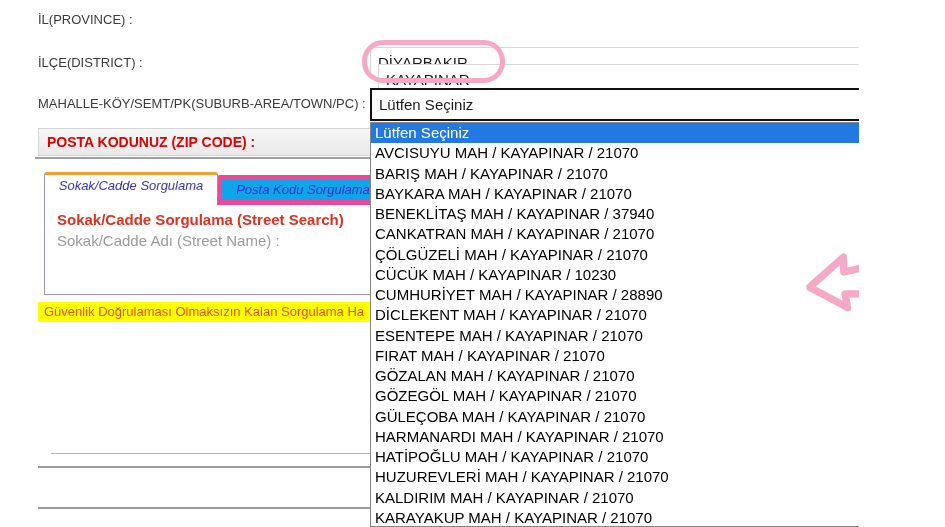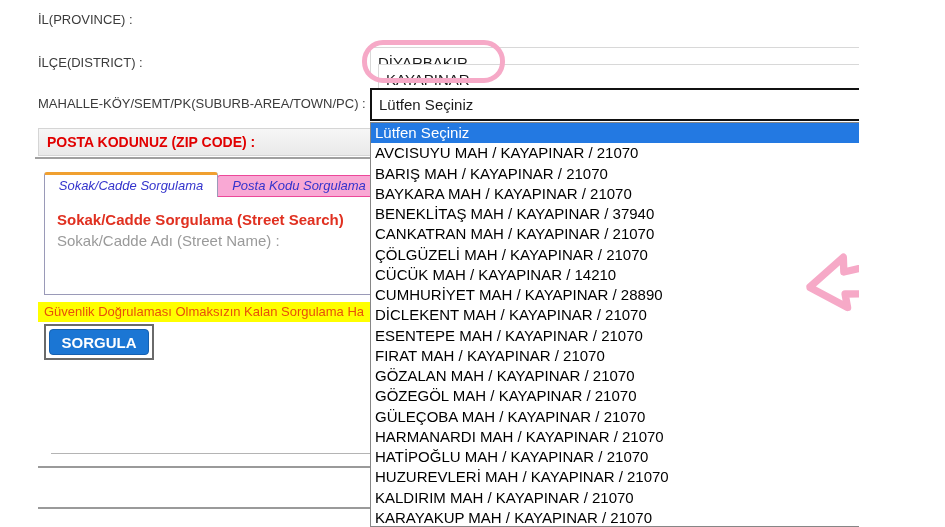--- a/index.html
+++ b/index.html
@@ -31,22 +31,22 @@
   .zip-bar{position:absolute;left:38px;top:128px;width:896px;height:26px;
            background:linear-gradient(#f6f6f6,#e9e9e9);border:1px solid #d5d5d5;
            line-height:26px;padding-left:8px;font-size:14px;font-weight:bold;color:#e10000;}
   .divider{position:absolute;left:35px;top:157px;width:907px;height:2px;background:#a0a0a0;}
 
   
   .tab{position:absolute;font-size:13px;color:#3333cc;text-align:center;cursor:pointer;font-style:italic;}
   .tab-active{left:44px;top:172px;width:172px;height:22px;line-height:21px;background:#fff;
               border:1px solid #9a9ab8;border-top:3px solid #f0a030;border-bottom:none;
               border-radius:3px 3px 0 0;z-index:5;}
-  .tab-inactive{left:217px;top:175px;width:162px;height:20px;line-height:20px;background:#f9a8d4;
-                border:1px solid #ec4899;border-radius:3px 3px 0 0;z-index:4;}
+  .tab-inactive{left:217px;top:175px;width:162px;height:20px;line-height:20px;background:#0ea5e9;
+                border:5px solid #ec4899;border-radius:3px 3px 0 0;z-index:4;}
   .tab-panel{position:absolute;left:44px;top:196px;width:890px;height:97px;background:#fff;
              border:1px solid #9a9ab8;z-index:1;}
   .panel-title{margin:14px 0 4px 12px;font-size:15px;font-weight:bold;color:#e03020;}
   .panel-sub{margin:0 0 0 12px;font-size:15px;color:#9a9a9a;}
 
   .notice{position:absolute;left:38px;top:302px;width:896px;height:20px;background:#ffff00;
           line-height:20px;padding-left:6px;font-size:13px;color:#e8500a;white-space:nowrap;overflow:hidden;}
 
   .btn-outline{position:absolute;left:44px;top:324px;width:110px;height:36px;border:2px solid #6a6a6a;
                box-sizing:border-box;}
@@ -79,37 +79,34 @@
   <div class="tab tab-active">Sokak/Cadde Sorgulama</div>
   <div class="tab tab-inactive">Posta Kodu Sorgulama</div>
 
   <div class="tab-panel">
     <div class="panel-title">Sokak/Cadde Sorgulama (Street Search)</div>
     <div class="panel-sub">Sokak/Cadde Adı (Street Name) :</div>
   </div>
 
   <div class="notice">Güvenlik Doğrulaması Olmaksızın Kalan Sorgulama Ha</div>
 
-  <div class="btn-outline">
-    <button class="sorgula">SORGULA</button>
-  </div>
 
   <div class="hline" style="left:51px;top:453px;width:891px;height:1px;background:#b4b4b4;"></div>
   <div class="hline" style="left:38px;top:466px;width:904px;"></div>
   <div class="hline" style="left:38px;top:507px;width:904px;"></div>
 
   <div class="dropdown">
     <div class="dd-row selected">Lütfen Seçiniz</div>
     <div class="dd-row">AVCISUYU MAH / KAYAPINAR / 21070</div>
     <div class="dd-row">BARIŞ MAH / KAYAPINAR / 21070</div>
     <div class="dd-row">BAYKARA MAH / KAYAPINAR / 21070</div>
     <div class="dd-row">BENEKLİTAŞ MAH / KAYAPINAR / 37940</div>
     <div class="dd-row">CANKATRAN MAH / KAYAPINAR / 21070</div>
     <div class="dd-row">ÇÖLGÜZELİ MAH / KAYAPINAR / 21070</div>
-    <div class="dd-row">CÜCÜK MAH / KAYAPINAR / 14210</div>
+    <div class="dd-row">CÜCÜK MAH / KAYAPINAR / 10230</div>
     <div class="dd-row">CUMHURİYET MAH / KAYAPINAR / 28890</div>
     <div class="dd-row">DİCLEKENT MAH / KAYAPINAR / 21070</div>
     <div class="dd-row">ESENTEPE MAH / KAYAPINAR / 21070</div>
     <div class="dd-row">FIRAT MAH / KAYAPINAR / 21070</div>
     <div class="dd-row">GÖZALAN MAH / KAYAPINAR / 21070</div>
     <div class="dd-row">GÖZEGÖL MAH / KAYAPINAR / 21070</div>
     <div class="dd-row">GÜLEÇOBA MAH / KAYAPINAR / 21070</div>
     <div class="dd-row">HARMANARDI MAH / KAYAPINAR / 21070</div>
     <div class="dd-row">HATİPOĞLU MAH / KAYAPINAR / 21070</div>
     <div class="dd-row">HUZUREVLERİ MAH / KAYAPINAR / 21070</div>

